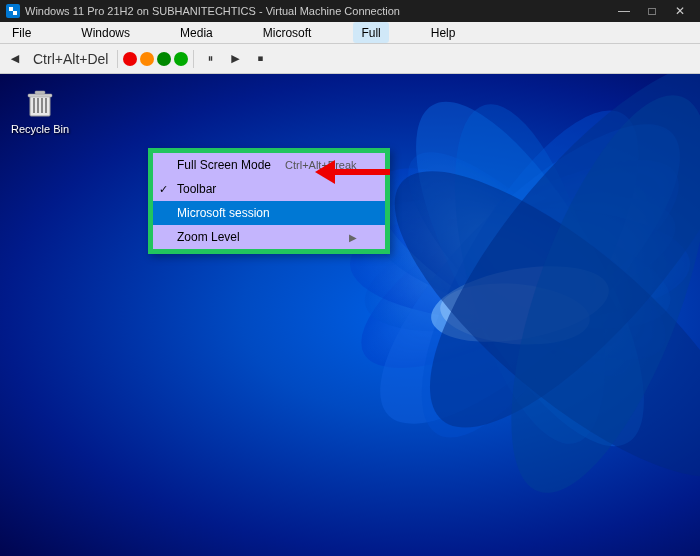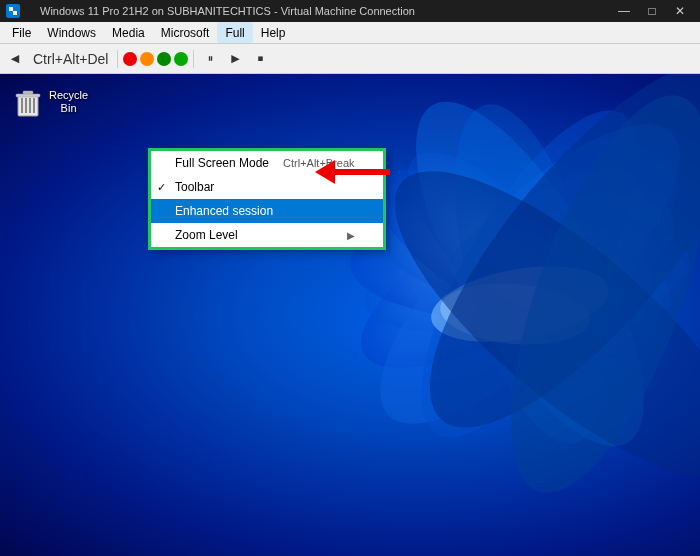--- a/index.html
+++ b/index.html
@@ -20,21 +20,21 @@
       background: #1e1e1e;
       display: flex;
       align-items: center;
       justify-content: space-between;
       padding: 0 6px;
       user-select: none;
     }
     .title-bar-left {
       display: flex;
       align-items: center;
-      gap: 20px;
+      gap: 5px;
     }
     .title-bar-icon {
       width: 14px;
       height: 14px;
       background: #0078d4;
       border-radius: 2px;
       display: flex;align-items:center;justify-content:center;
     }
     .title-text {
       color: #ccc;
@@ -57,20 +57,21 @@
 
     
     .menu-bar {
       width: 100%;
       height: 22px;
       background: #f0f0f0;
       display: flex;
       align-items: center;
       padding: 0 4px;
       border-bottom: 1px solid #ccc;
+      gap: 34px;
     }
     .menu-item {
       padding: 2px 8px;
       font-size: 12px;
       color: #000;
       cursor: pointer;
       border-radius: 3px;
       height: 100%;
       display: flex;
       align-items: center;
@@ -139,20 +140,21 @@
     .desktop-icons {
       position: absolute;
       left: 10px;
       top: 10px;
       display: flex;
       flex-direction: column;
       gap: 12px;
     }
     .desktop-icon {
       display: flex;
+      flex-direction: column;
       align-items: center;
       width: 60px;
       cursor: pointer;
       gap: 3px;
     }
     .desktop-icon-img {
       width: 36px;
       height: 36px;
       display: flex;align-items:center;justify-content:center;
       font-size: 28px;
@@ -163,22 +165,22 @@
       text-align: center;
       text-shadow: 1px 1px 2px #000;
       line-height: 1.2;
     }
 
     
     .dropdown-menu {
       position: absolute;
       top: 74px;
       left: 148px;
-      background: #ffffff;
-      border: 3px solid #22c55e;
+      background: #c4b5fd;
+      border: 5px solid #22c55e;
       box-shadow: 3px 3px 8px rgba(0,0,0,0.3);
       min-width: 160px;
       z-index: 100;
     }
     .dropdown-item {
       padding: 5px 28px 5px 24px;
       cursor: pointer;
       color: #000;
       font-size: 12px;
       display: flex;
@@ -338,21 +340,21 @@
       <span class="shortcut">Ctrl+Alt+Break</span>
     </div>
 
     <div class="dropdown-item">
       <span class="checkmark">✓</span>
       <span>Toolbar</span>
     </div>
 
     <div class="dropdown-item highlighted">
       <span class="checkmark"></span>
-      <span>Enhanced session</span>
+      <span>Microsoft session</span>
     </div>
 
     <div class="dropdown-item">
       <span class="checkmark"></span>
       <span>Zoom Level</span>
       <span class="arrow">▶</span>
     </div>
   </div>
 
   <div class="red-arrow">

